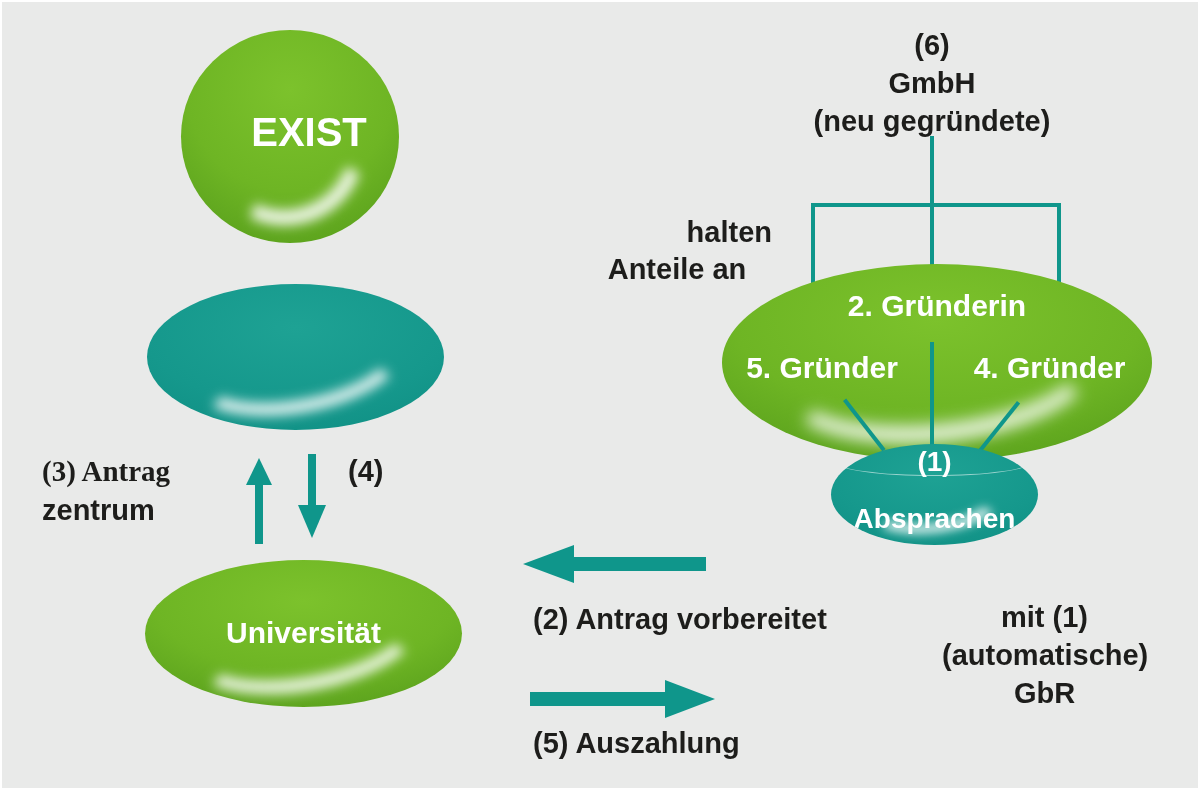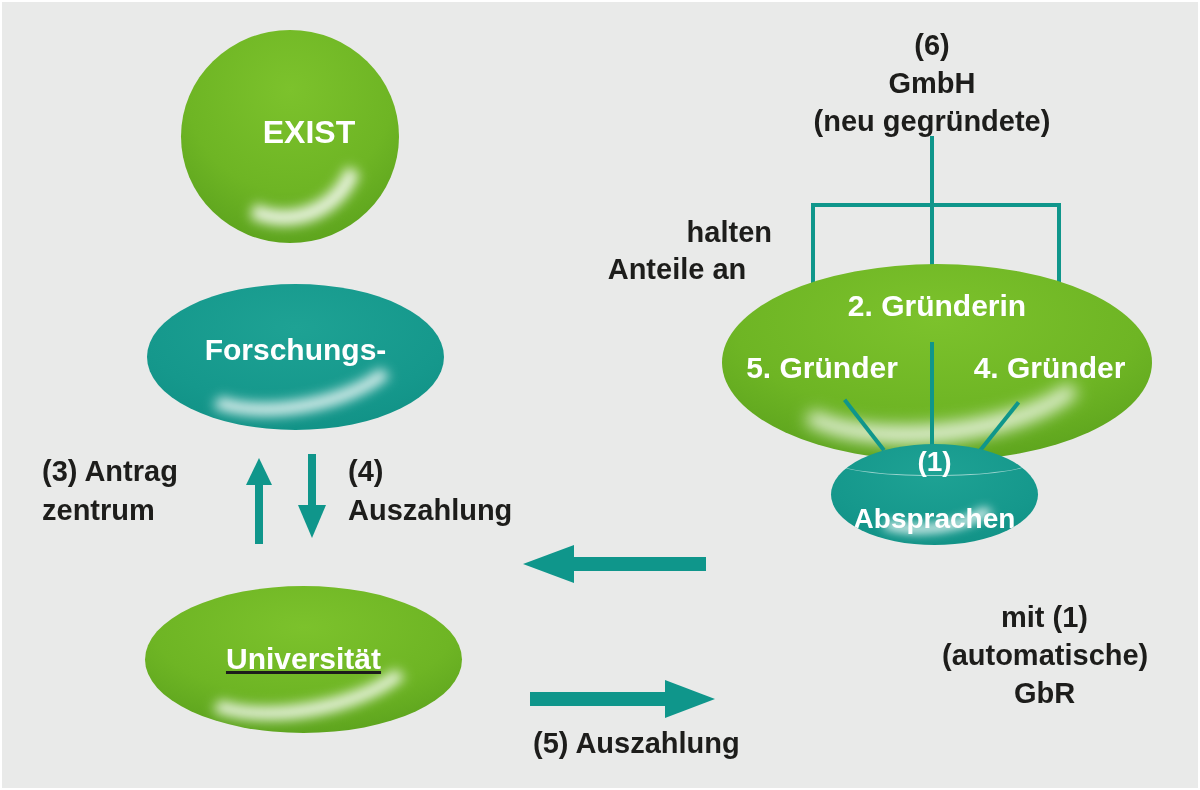--- a/index.html
+++ b/index.html
@@ -29,53 +29,51 @@
   .arc { position:absolute; border-radius:50%;
          border-bottom:1px solid rgba(255,255,255,.55); }
 </style>
 </head>
 <body>
 
 <div class="stage">
 
   <div class="node green" style="left:179px; top:28px; width:218px; height:213px;">
     <i class="shine" style="left:9%; right:16%; top:12%; bottom:8%; border-bottom-width:16px; transform:rotate(-22deg);"></i>
-    <span class="nlabel" style="font-size:32px; margin-top:-10px;margin-left:38px;">EXIST</span>
+    <span class="nlabel" style="font-size:40px; margin-top:-10px;margin-left:38px;">EXIST</span>
   </div>
 
 
   <div class="node teal" style="left:145px; top:282px; width:297px; height:146px;">
     <i class="shine" style="left:12%; right:12%; top:15%; bottom:12%; border-bottom-width:13px; transform:rotate(-10deg);"></i>
     <span class="nlabel" style="margin-top:-14px;">
-      <span style="display:block;">Forschungs-</span>
     </span>
   </div>
 
   <div>
     <div class="tri" style="left:244px; top:456px; border-left:13px solid transparent;
          border-right:13px solid transparent; border-bottom:27px solid #0f968b;"></div>
     <div class="tline" style="left:253px; top:481px; width:8px; height:61px;"></div>
   </div>
   <div>
     <div class="tline" style="left:306px; top:452px; width:8px; height:53px;"></div>
     <div class="tri" style="left:296px; top:503px; border-left:14px solid transparent;
          border-right:14px solid transparent; border-top:33px solid #0f968b;"></div>
   </div>
 
   <div class="blk" style="left:40px; top:450px;">
-    <span style="display:block;">(3) Antrag</span>
+    <span style="display:block;font-family:Liberation Serif, serif;">(3) Antrag</span>
     <span style="display:block;">zentrum</span>
   </div>
 
   <div class="blk" style="left:346px; top:450px;">
     <span style="display:block;">(4)</span>
-    <span style="display:block;">Auszahlung</span>
   </div>
 
-  <div class="node green" style="left:143px; top:584px; width:317px; height:147px;text-decoration:underline;">
+  <div class="node green" style="left:143px; top:558px; width:317px; height:147px;">
     <i class="shine" style="left:12%; right:12%; top:15%; bottom:11%; border-bottom-width:14px; transform:rotate(-10deg);"></i>
     <span class="nlabel" style="margin-top:-2px;">Universität</span>
   </div>
 
   <div class="blk center" style="left:780px; top:24px; width:300px; line-height:38px;">
     <span style="display:block;">(6)</span>
     <span style="display:block;">GmbH</span>
     <span style="display:block;">(neu gegründete)</span>
   </div>
 
@@ -111,20 +109,21 @@
       <span style="display:block;">(1)</span>
       <span style="display:block;margin-top:26px;">Absprachen</span>
     </span>
   </div>
 
   <div>
     <div class="tri" style="left:521px; top:543px; border-top:19px solid transparent;
          border-bottom:19px solid transparent; border-right:51px solid #0f968b;"></div>
     <div class="tline" style="left:569px; top:555px; width:135px; height:14px;"></div>
   </div>
+  <div class="blk" style="left:531px; top:598px;">(2) Antrag vorbereitet</div>
 
   <div>
     <div class="tline" style="left:528px; top:690px; width:137px; height:14px;"></div>
     <div class="tri" style="left:663px; top:678px; border-top:19px solid transparent;
          border-bottom:19px solid transparent; border-left:50px solid #0f968b;"></div>
   </div>
   <div class="blk" style="left:531px; top:722px;">(5) Auszahlung</div>
 
   <div class="blk center" style="left:940px; top:596px; width:205px; line-height:38px;">
     <span style="display:block;">mit (1)</span>

